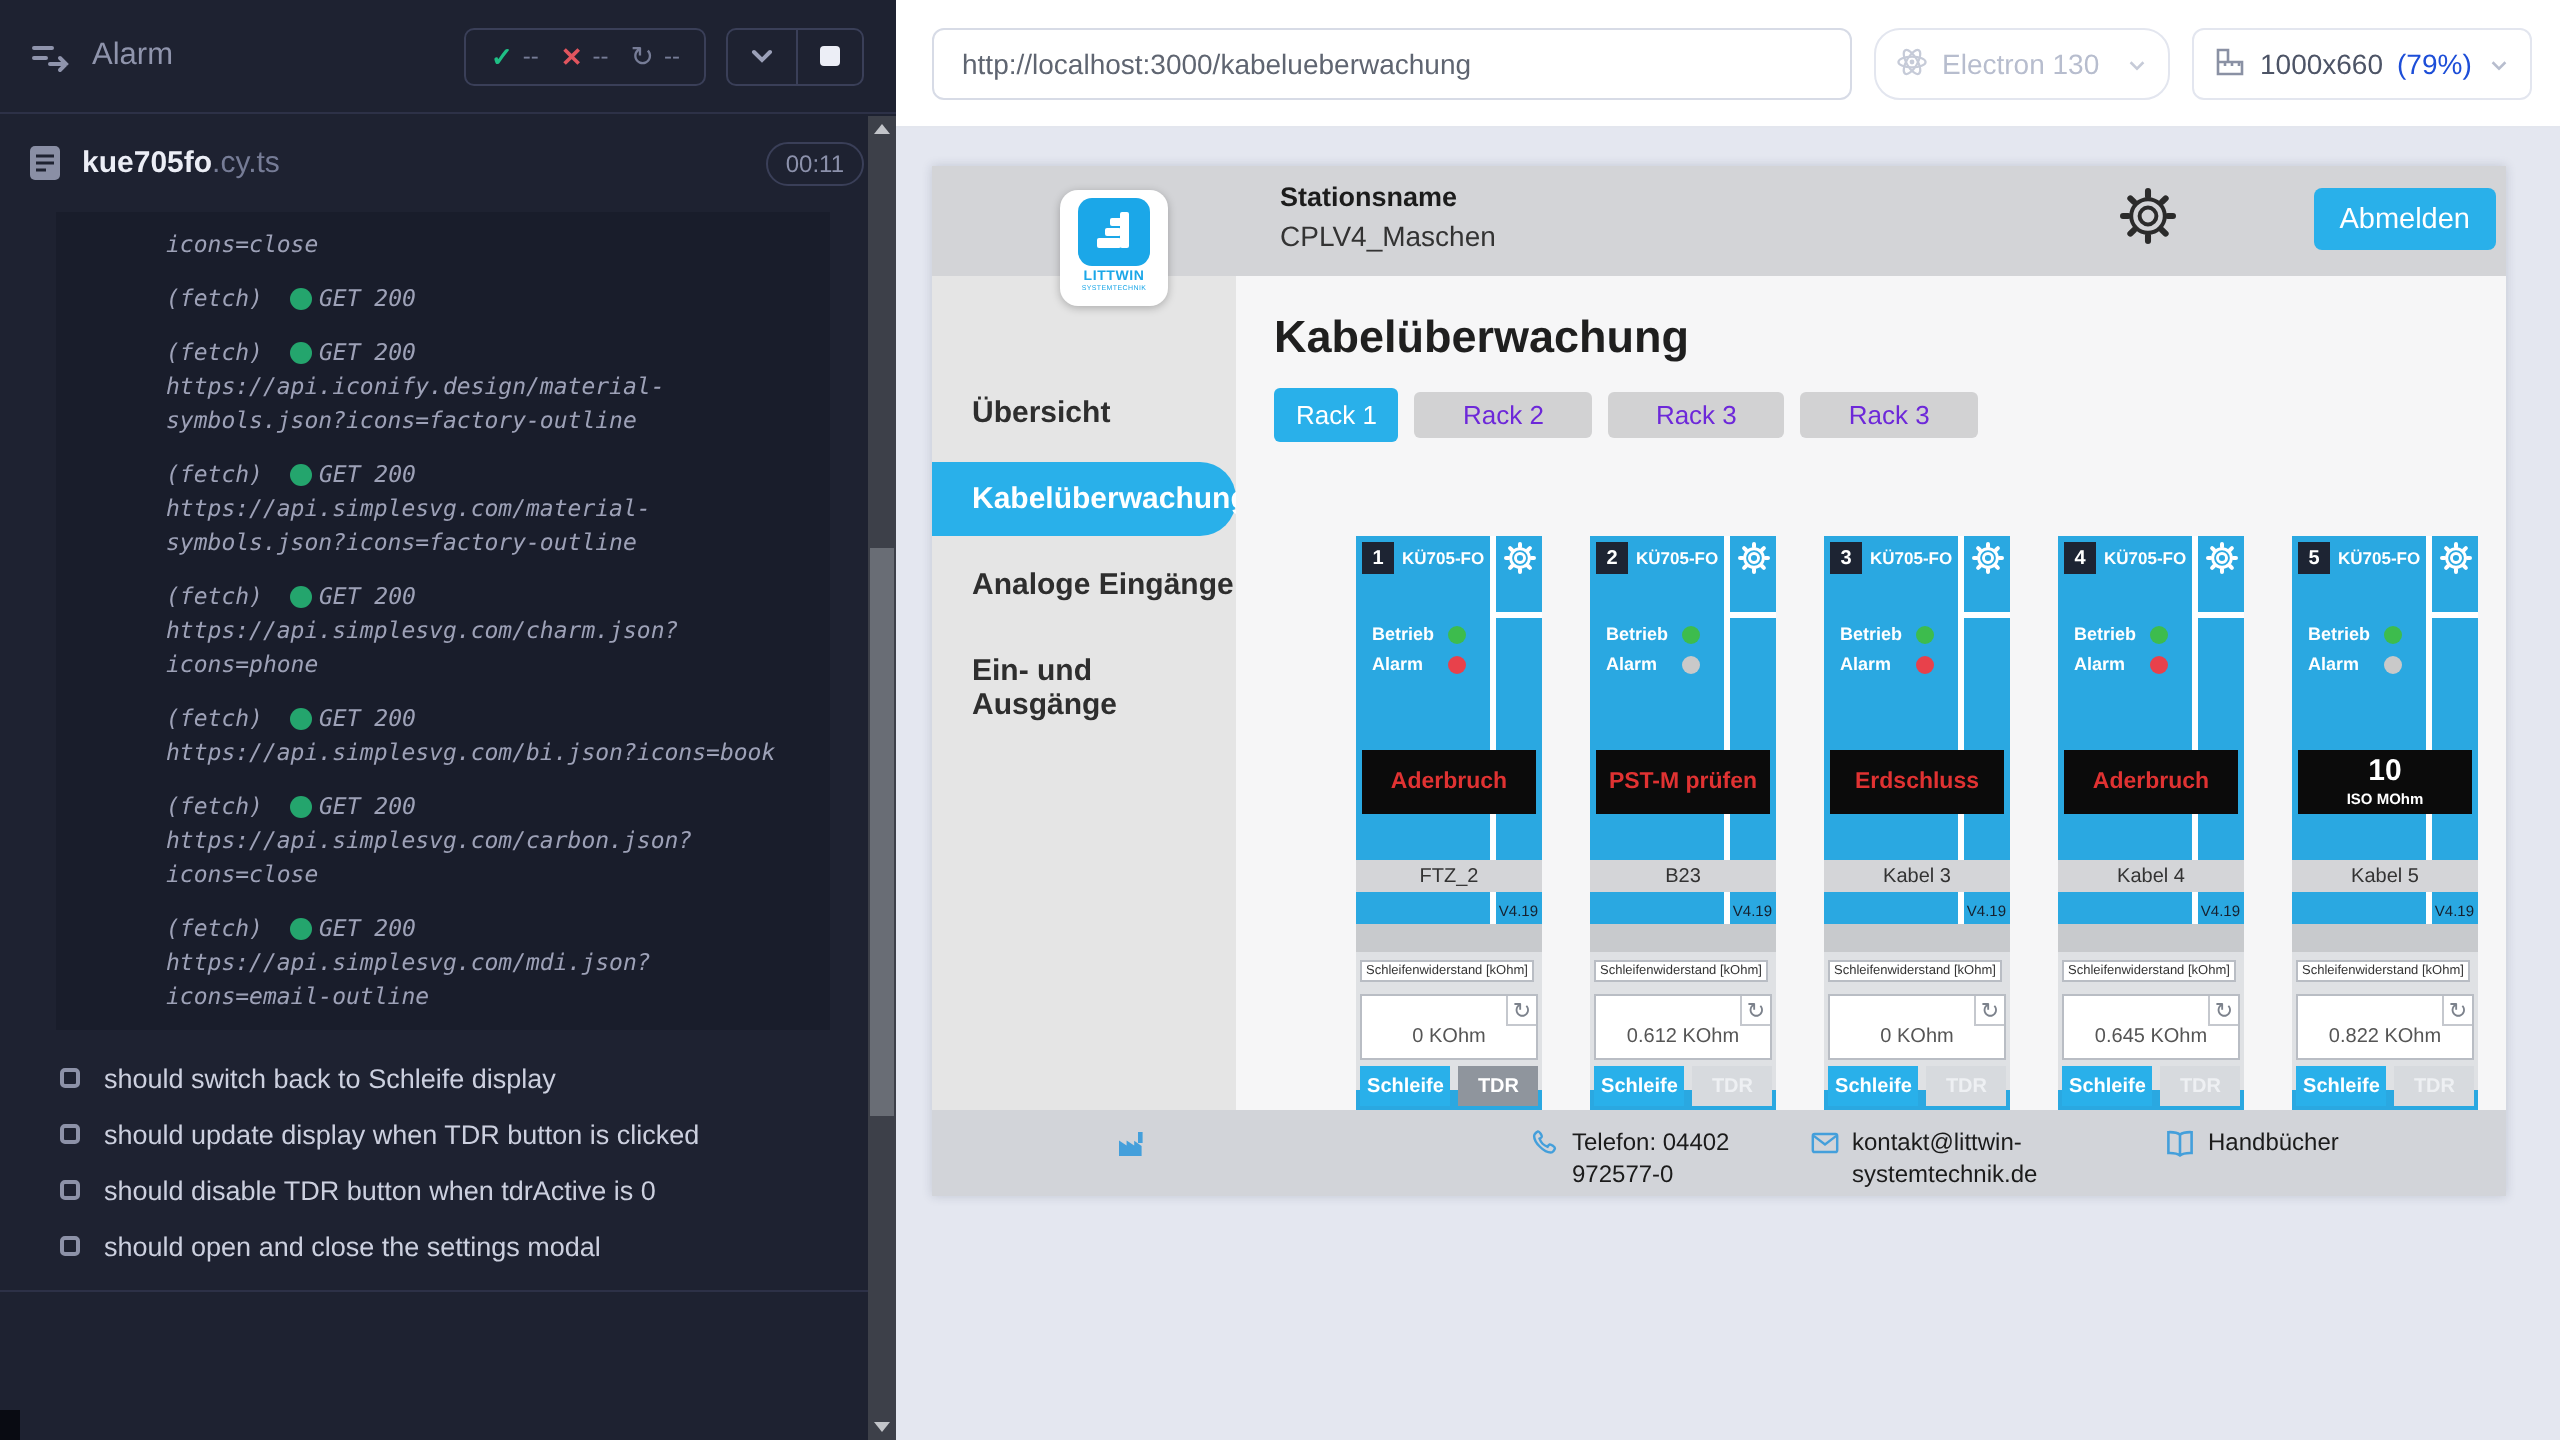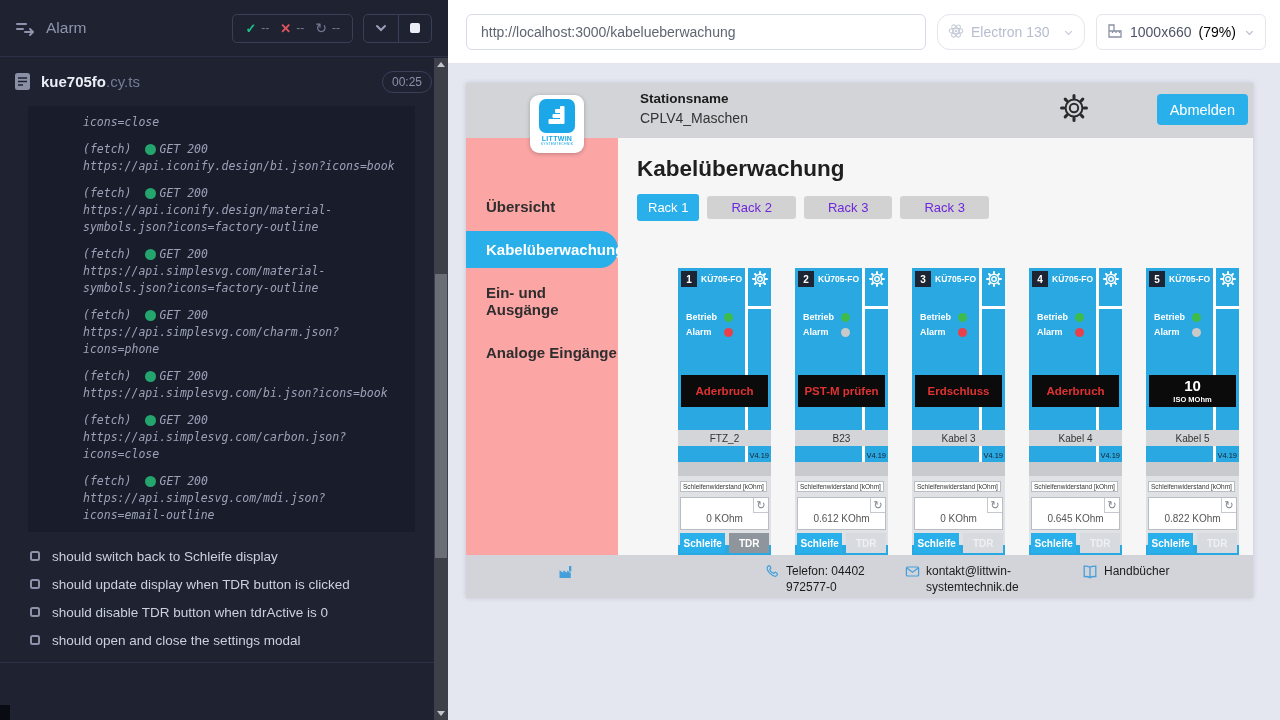--- a/index.html
+++ b/index.html
@@ -50,38 +50,38 @@
   .sb-arrow.up { top:4px; border-bottom:5px solid #c2c4c9; }
   .sb-arrow.down { bottom:4px; border-top:5px solid #c2c4c9; }
 
   
   .right-pane { position:absolute; left:448px; top:0; width:992px; height:720px; }
   .browser-bar { position:absolute; left:0; top:0; width:832px; height:64px; background:#fff; border-bottom:1px solid #e3e6ee; }
   .url-input { position:absolute; left:18px; top:14px; width:460px; height:36px; border:1px solid #d7dbe6; border-radius:6px; padding:0 14px; font-size:14px; color:#5f6571; background:#fff; outline:none; font-family:"Liberation Sans", sans-serif; }
   .browser-select, .size-select { position:absolute; top:14px; height:36px; border:1px solid #e3e6ef; border-radius:6px; background:#fff; display:flex; align-items:center; padding:0 10px; gap:7px; }
   .browser-select { left:489px; width:148px; color:#b7bdce; font-size:14px;border-radius:13px; }
   .size-select { left:648px; width:170px; color:#4d5466; font-size:14px; }
-  .size-select .zoom-val { color:#000000; }
+  .size-select .zoom-val { color:#1d4ed8; }
   .chev-sm { display:inline-flex; margin-left:auto; }
 
   
   .aut { position:absolute; left:18px; top:83px; width:787px; height:515px; background:#fff; box-shadow:0 0 5px rgba(40,50,80,.18); }
   .app-header { position:absolute; left:0; top:0; width:787px; height:55px; background:#d3d4d7; }
   .app-logo { position:absolute; left:64px; top:12px; width:54px; height:58px; background:#fff; border-radius:9px; box-shadow:0 1px 4px rgba(0,0,0,.25); text-align:center; padding-top:4px; z-index:6; }
   .logo-mark { width:36px; height:34px; background:#1ba7e8; border-radius:7px; margin:0 auto; display:flex; align-items:center; justify-content:center; }
   .logo-text { font-size:7px; font-weight:bold; color:#1ba7e8; letter-spacing:.3px; margin-top:2px; }
   .logo-sub { font-size:3.5px; color:#1ba7e8; letter-spacing:.2px; }
   .station { position:absolute; left:174px; top:8px; }
   .station-label { font-size:13.5px; font-weight:bold; color:#1c1c1c; }
   .station-name { font-size:14px; color:#333; margin-top:4px; }
   .app-gear { position:absolute; left:594px; top:11px; width:28px; height:28px; display:inline-flex; cursor:pointer; }
   .logout { position:absolute; right:5px; top:11px; height:31px; padding:0 13px; background:var(--accent,#29b0ea); color:#fff; font-size:14.5px; border:none; border-radius:4px; font-family:"Liberation Sans", sans-serif; cursor:pointer; }
 
   .app-body { position:absolute; left:0; top:55px; width:787px; height:417px; display:flex; }
-  .app-sidebar { width:152px; background:#fca5a5; padding-top:50px; }
+  .app-sidebar { width:152px; background:#e5e5e5; padding-top:50px; }
   .side-item { font-size:15px; font-weight:bold; color:#2e2e2e; padding:10px 0 10px 20px; margin-bottom:6px; cursor:pointer; }
   .side-item.active { background:var(--accent,#29b0ea); color:#fff; border-radius:0 18px 18px 0; }
   .app-main { position:relative; flex:1; background:#f6f6f7; overflow:hidden; }
   .page-title { position:absolute; left:19px; top:18px; font-size:22.5px; color:#1f1f1f; }
   .racks { position:absolute; left:19px; top:56px; display:flex; align-items:center; gap:8px; }
   .rack-btn { font-size:13px; color:#6d28d9; background:#d2d2d3; border:none; padding:4px 24px; border-radius:3px; font-family:"Liberation Sans", sans-serif; cursor:pointer; }
   .rack-btn.active { background:var(--accent,#29b0ea); color:#fff; padding:6px 11px; }
 
   .cards { position:absolute; left:60px; top:130px; display:flex; gap:24px; }
   .card { width:93px; }
@@ -172,37 +172,36 @@
       <span class="file-icon">
         <svg width="17" height="19" viewBox="0 0 17 19">
             <rect x="1" y="1" width="15" height="17" rx="2.5" fill="#8a8fa5"></rect>
             <g stroke="#1e2231" stroke-width="1.6">
               <path d="M4 6h9M4 9.5h9M4 13h5"></path>
             </g>
           </svg>
       </span>
       <span class="spec-name"><b>kue705fo</b><i>.cy.ts</i></span>
       <span class="spacer"></span>
-      <span class="timer">00:25</span>
+      <span class="timer">00:11</span>
     </div>
 
     <ol class="cy-log">
 
     <li class="log-entry">
 
           <div class="log-url"></div>
           <div class="log-url">icons=close</div>
         </li>
         <li class="log-entry">
           <div class="log-head">
             <span class="log-prefix">(fetch)</span>
             <span class="log-dot"></span>
             <span class="log-status">GET 200</span>
           </div>
-          <div class="log-url">https://api.iconify.design/bi.json?icons=book</div>
           <div class="log-url"></div>
         </li>
         <li class="log-entry">
           <div class="log-head">
             <span class="log-prefix">(fetch)</span>
             <span class="log-dot"></span>
             <span class="log-status">GET 200</span>
           </div>
           <div class="log-url">https://api.iconify.design/material-symbols.json?icons=factory-outline</div>
           <div class="log-url"></div>
@@ -355,22 +354,22 @@
             </svg>
         </span>
         <button class="logout">Abmelden</button>
       </header>
 
       <div class="app-body">
         <nav class="app-sidebar">
 
         <div class="side-item">Übersicht</div>
             <div class="side-item active">Kabelüberwachung</div>
+            <div class="side-item">Analoge Eingänge</div>
             <div class="side-item">Ein- und Ausgänge</div>
-            <div class="side-item">Analoge Eingänge</div>
           </nav>
 
         <div class="app-main">
           <h1 class="page-title">Kabelüberwachung</h1>
           <div class="racks">
 
           <button class="rack-btn active">Rack 1</button>
               <button class="rack-btn">Rack 2</button>
               <button class="rack-btn">Rack 3</button>
               <button class="rack-btn">Rack 3</button>

